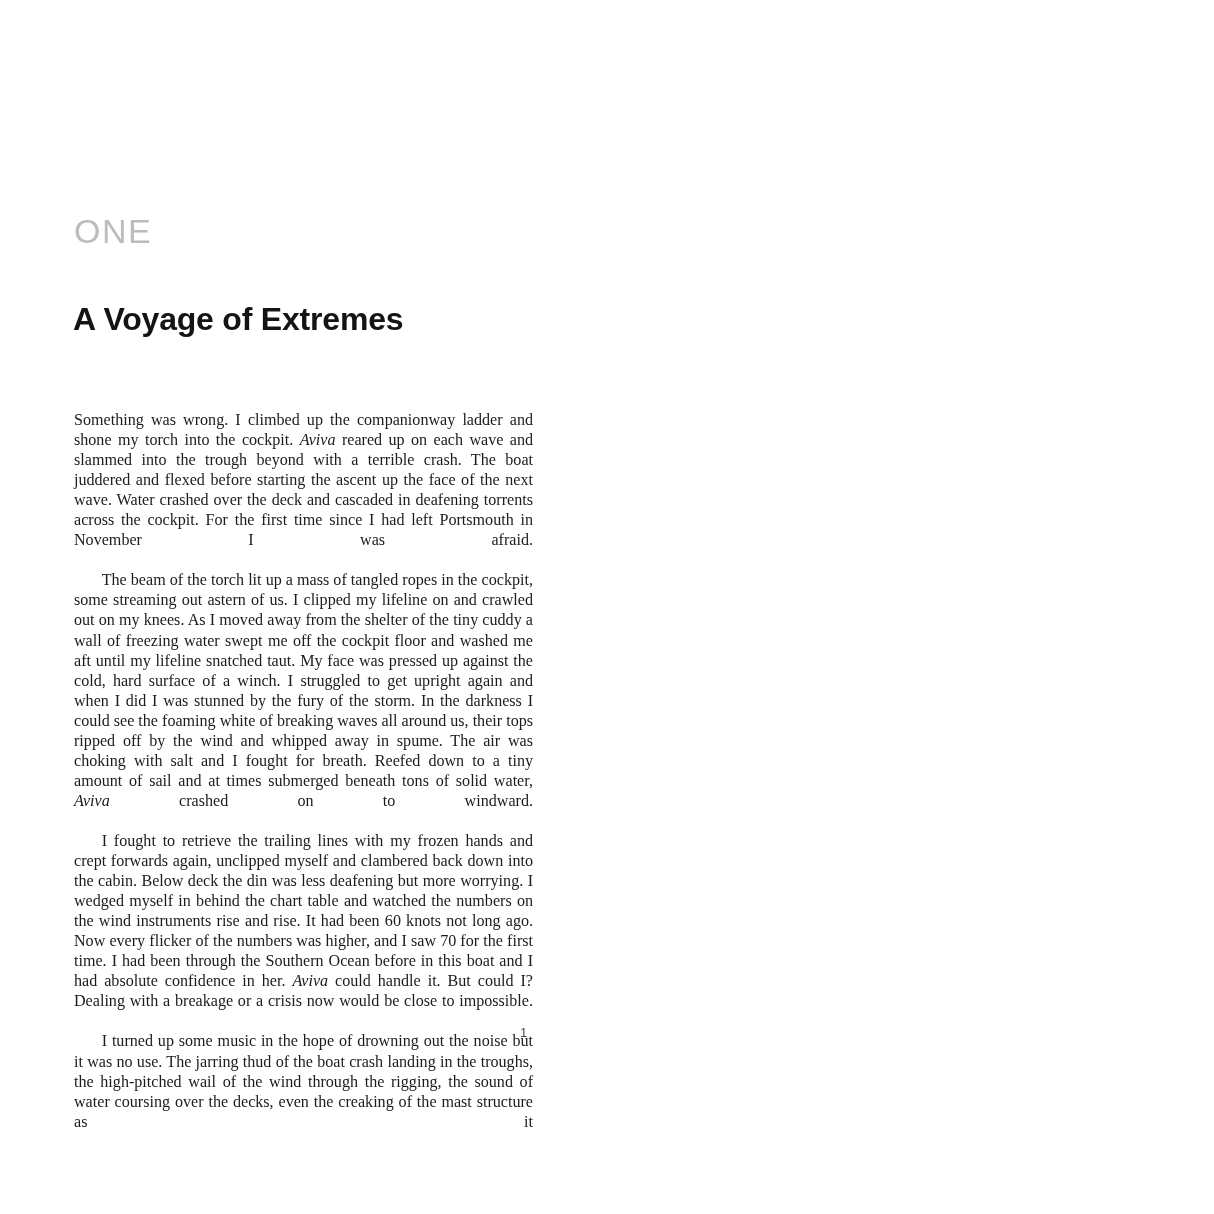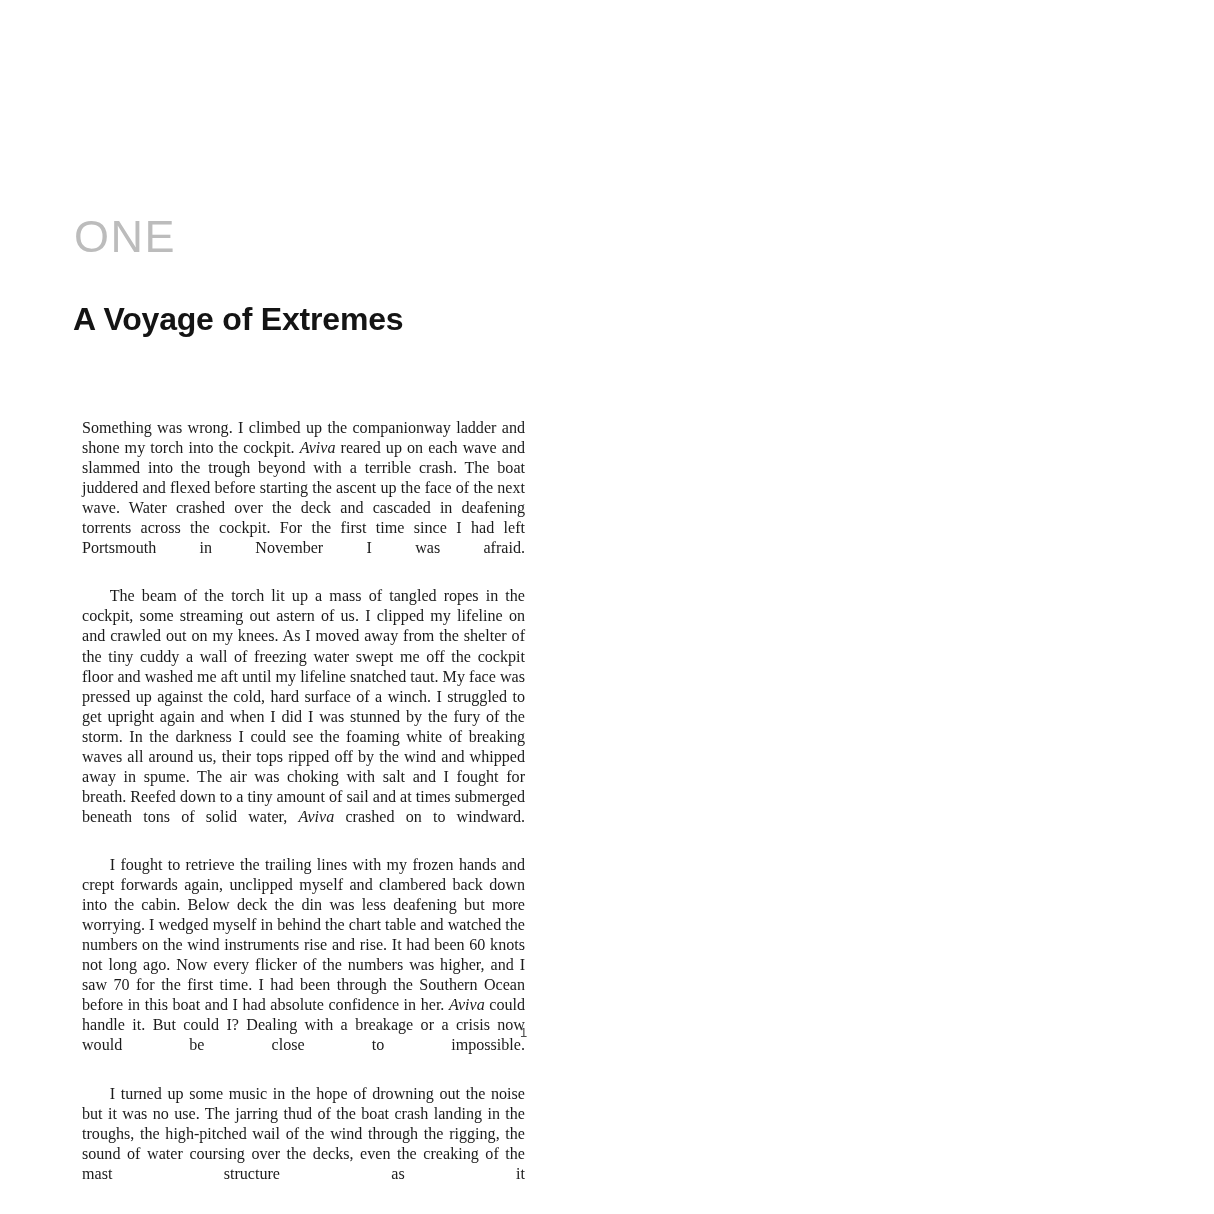--- a/index.html
+++ b/index.html
@@ -31,21 +31,21 @@
   }
   #page-left  { left: 0px;   width: 607px; }
   #page-right { left: 607px; width: 607px; }
 
   
   #chapter-number {
     position: absolute;
     left: 74px;
     top: 214px;
     font-family: "Liberation Sans", "DejaVu Sans", sans-serif;
-    font-size: 45px;
+    font-size: 34px;
     font-weight: 400;
     letter-spacing: 1.5px;
     color: #bcbcbc;
     line-height: 1;
     white-space: nowrap;
   }
 
   #chapter-title {
     position: absolute;
     left: 73px;
@@ -70,21 +70,21 @@
     color: #1b1b1b;
     hyphens: none;
   }
   #col-left {
     left: 74px;
     top: 410px;
     width: 459px;
   }
 
   .textcol p {
-    margin: 8px;
+    margin: 0;
     text-indent: 0;
   }
   .textcol p.indent {
     text-indent: 1.72em;
   }
   
   .textcol p::after {
     content: "";
     display: inline-block;
     width: 100%;

